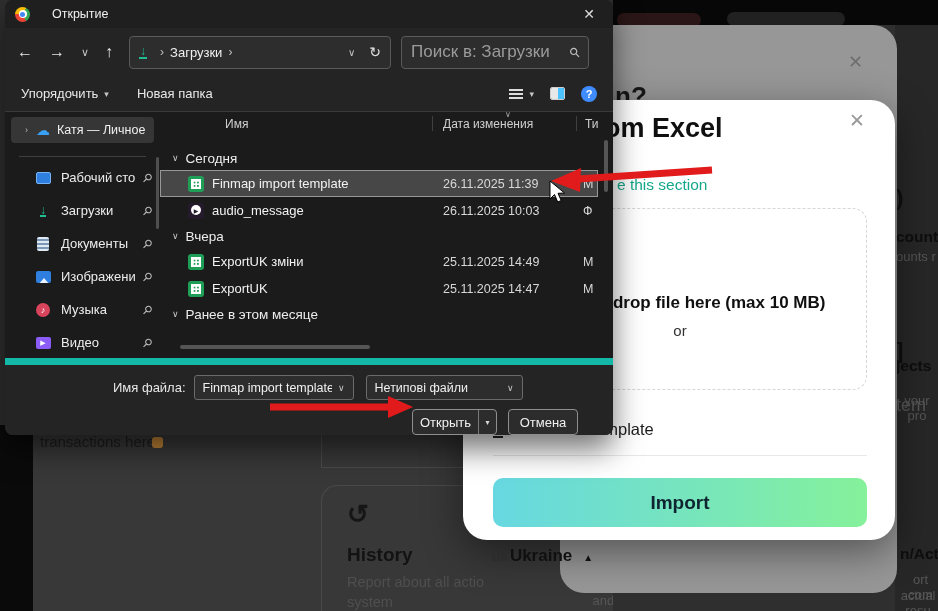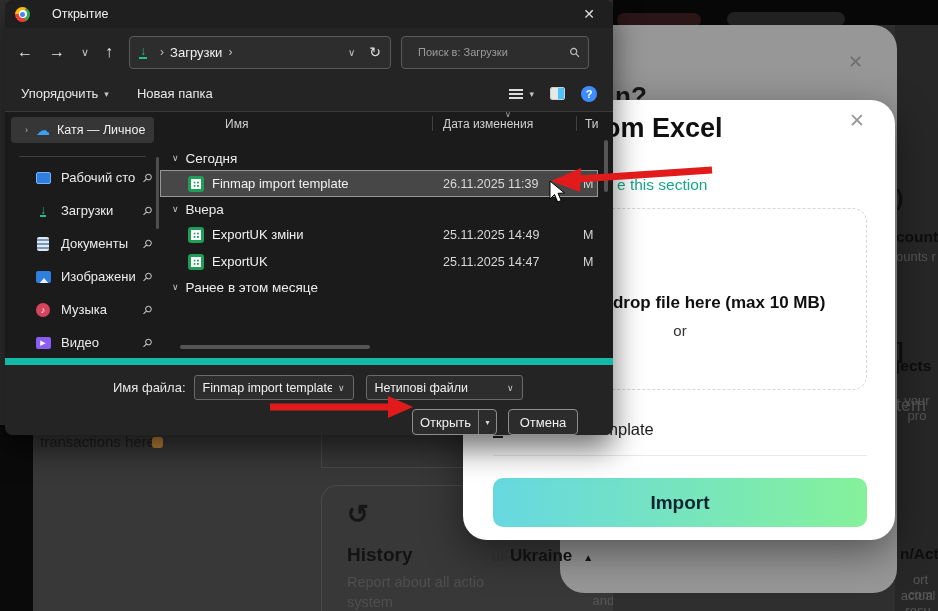--- a/index.html
+++ b/index.html
@@ -68,21 +68,21 @@
   .nav-glyph { font-size:16px; color:#e6e6e6; margin-right:16px; }
   .nav-glyph.small { font-size:11px; color:#c4c4c4; }
   .boxfield { height:33px; background:#2d2d2d; border:1px solid #5a5a5a; border-radius:4px; display:flex; align-items:center; padding:0 9px; }
   #addr-box { width:262px; }
   #addr-dl-icon { font-size:12px; font-weight:bold; color:#1fbd8f; border-bottom:2px solid #1fbd8f; line-height:11px; padding:0 1px; margin-right:7px; }
   .crumb-sep { font-size:12px; color:#c0c0c0; margin:0 6px; }
   #addr-crumb { font-size:13px; color:#f0f0f0; }
   #addr-caret { margin-left:auto; font-size:10px; color:#c4c4c4; }
   #addr-refresh { font-size:14px; color:#e2e2e2; margin-left:14px; }
   #search-box { width:188px; margin-left:10px; }
-  #search-ph { font-size:11px; color:#9b9b9b;margin-left:7px; }
+  #search-ph { font-size:17px; color:#9b9b9b; }
   #search-icon { margin-left:auto; font-size:13px; color:#c0c0c0; display:inline-block; transform:rotate(-45deg); }
   #dlg-toolbar { height:36px; display:flex; align-items:center; padding:0 16px; border-bottom:1px solid #3a3a3a; }
   .tb-item { font-size:13px; color:#e8e8e8; margin-right:28px; display:flex; align-items:center; gap:6px; }
   .tb-caret { font-size:9px; color:#c4c4c4; }
   #tb-right { margin-left:auto; display:flex; align-items:center; gap:16px; }
   #view-icon { display:flex; flex-direction:column; gap:2px; }
   #view-icon i { width:14px; height:2px; background:#dcdcdc; }
   #pane-icon { width:15px; height:13px; border:1px solid #cfcfcf; border-radius:2px; display:flex; overflow:hidden; }
   #pane-icon i:first-child { width:7px; background:#e8e8e8; }
   #pane-icon i:last-child { flex:1; background:#4cc2ff; }
@@ -330,20 +330,26 @@
         <div class="grp">
           <span class="grp-chev">∨</span>
           <span class="grp-label">Сегодня</span>
         </div>
         <div class="frow sel">
           <span class="fico fico-xls"></span>
           <span class="fname">Finmap import template</span>
           <span class="fdate">26.11.2025 11:39</span>
           <span class="ftype">М</span>
         </div>
+        <div class="frow">
+          <span class="fico fico-media"></span>
+          <span class="fname">audio_message</span>
+          <span class="fdate">26.11.2025 10:03</span>
+          <span class="ftype">Ф</span>
+        </div>
         <div class="grp">
           <span class="grp-chev">∨</span>
           <span class="grp-label">Вчера</span>
         </div>
         <div class="frow">
           <span class="fico fico-xls"></span>
           <span class="fname">ExportUK зміни</span>
           <span class="fdate">25.11.2025 14:49</span>
           <span class="ftype">М</span>
         </div>

